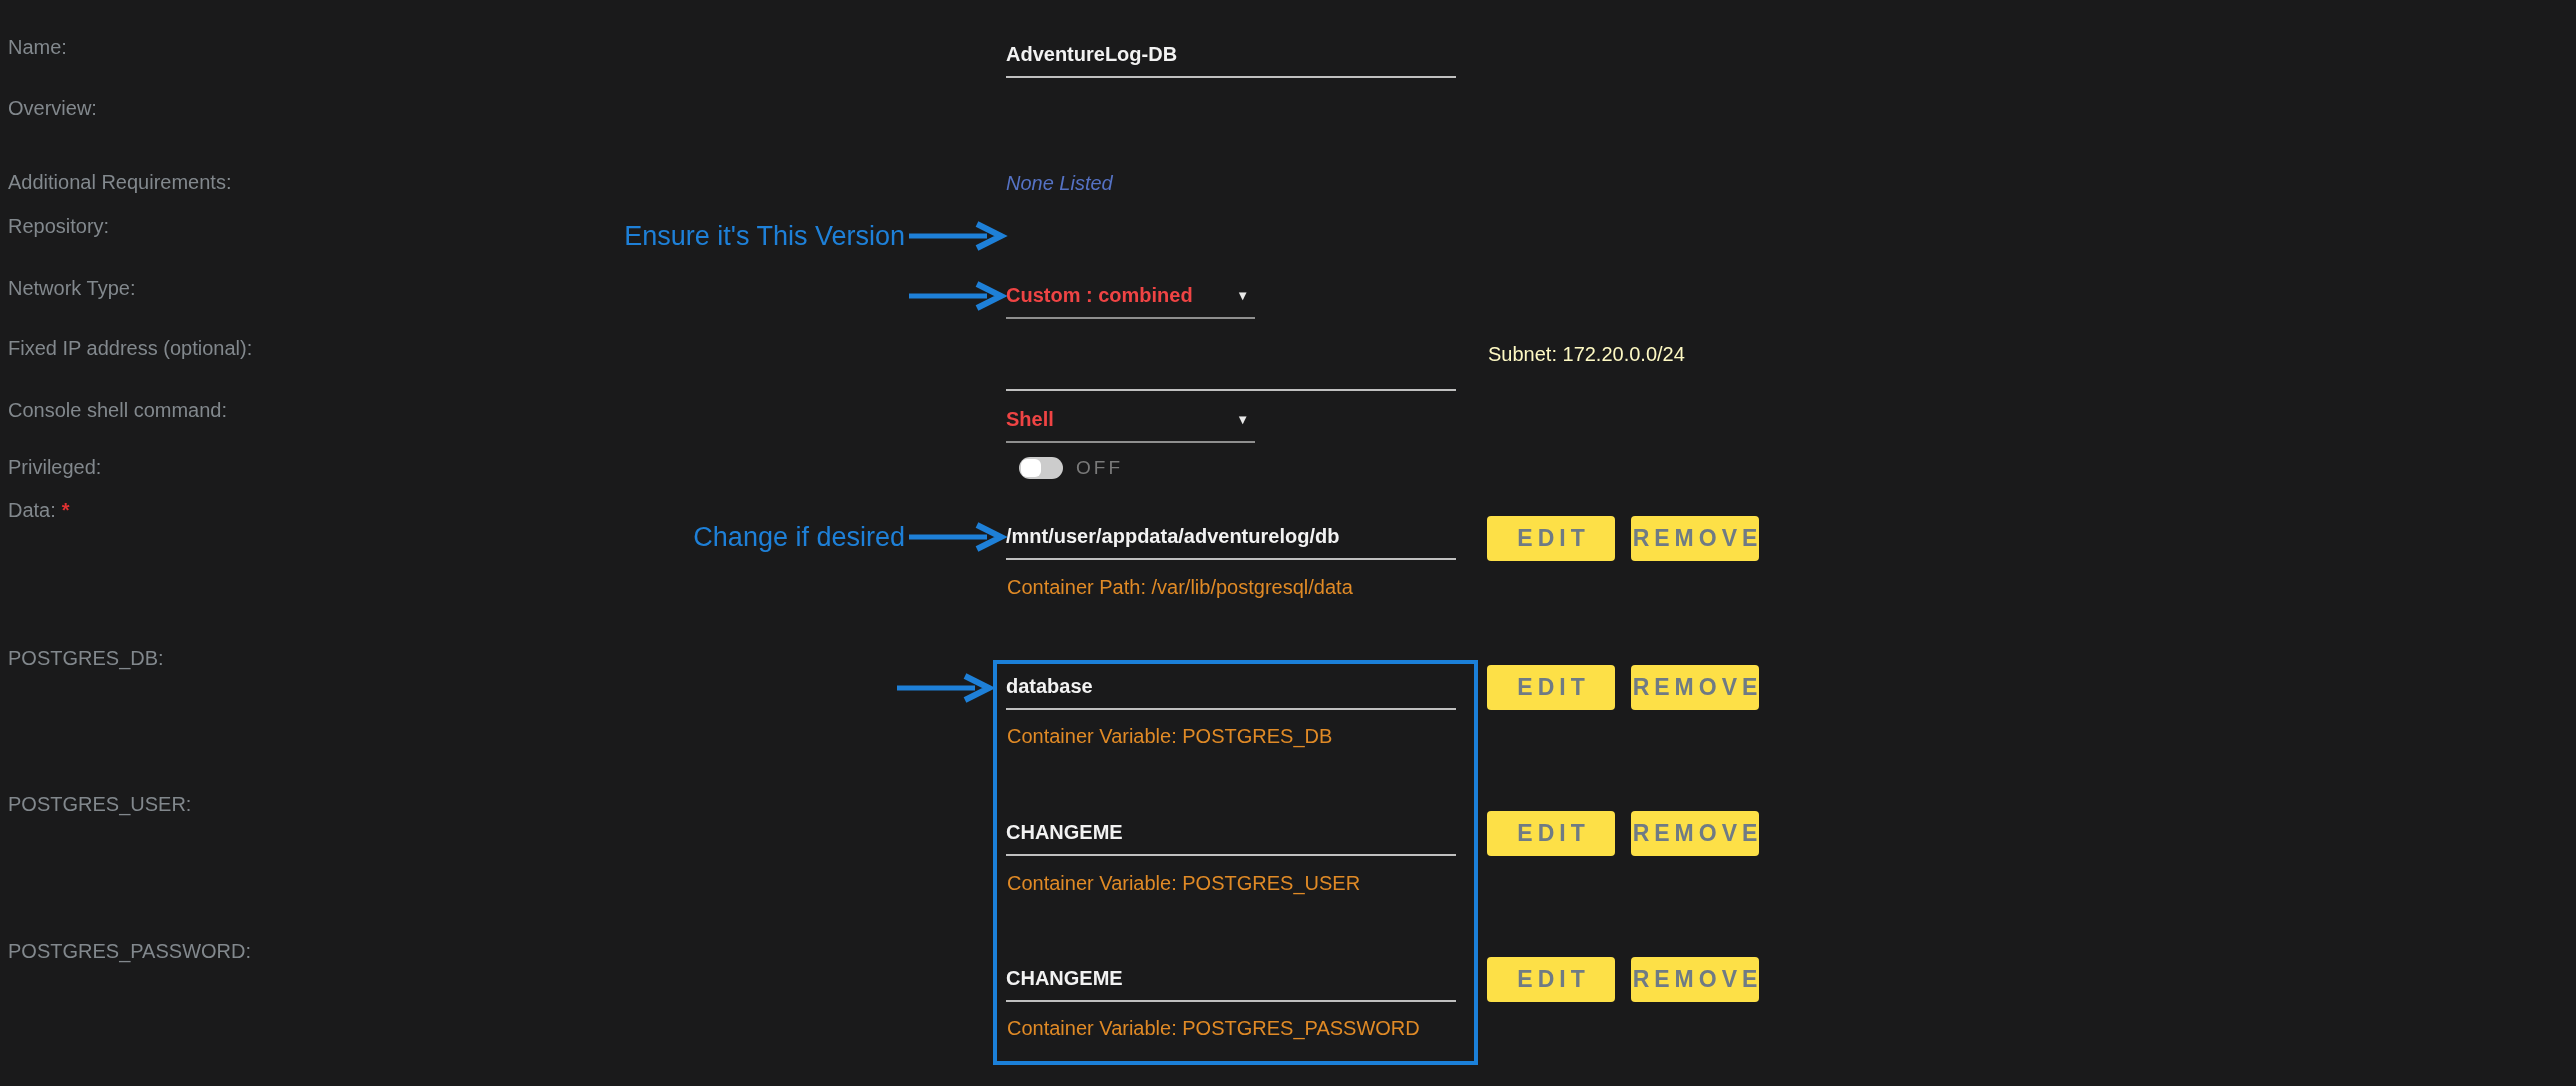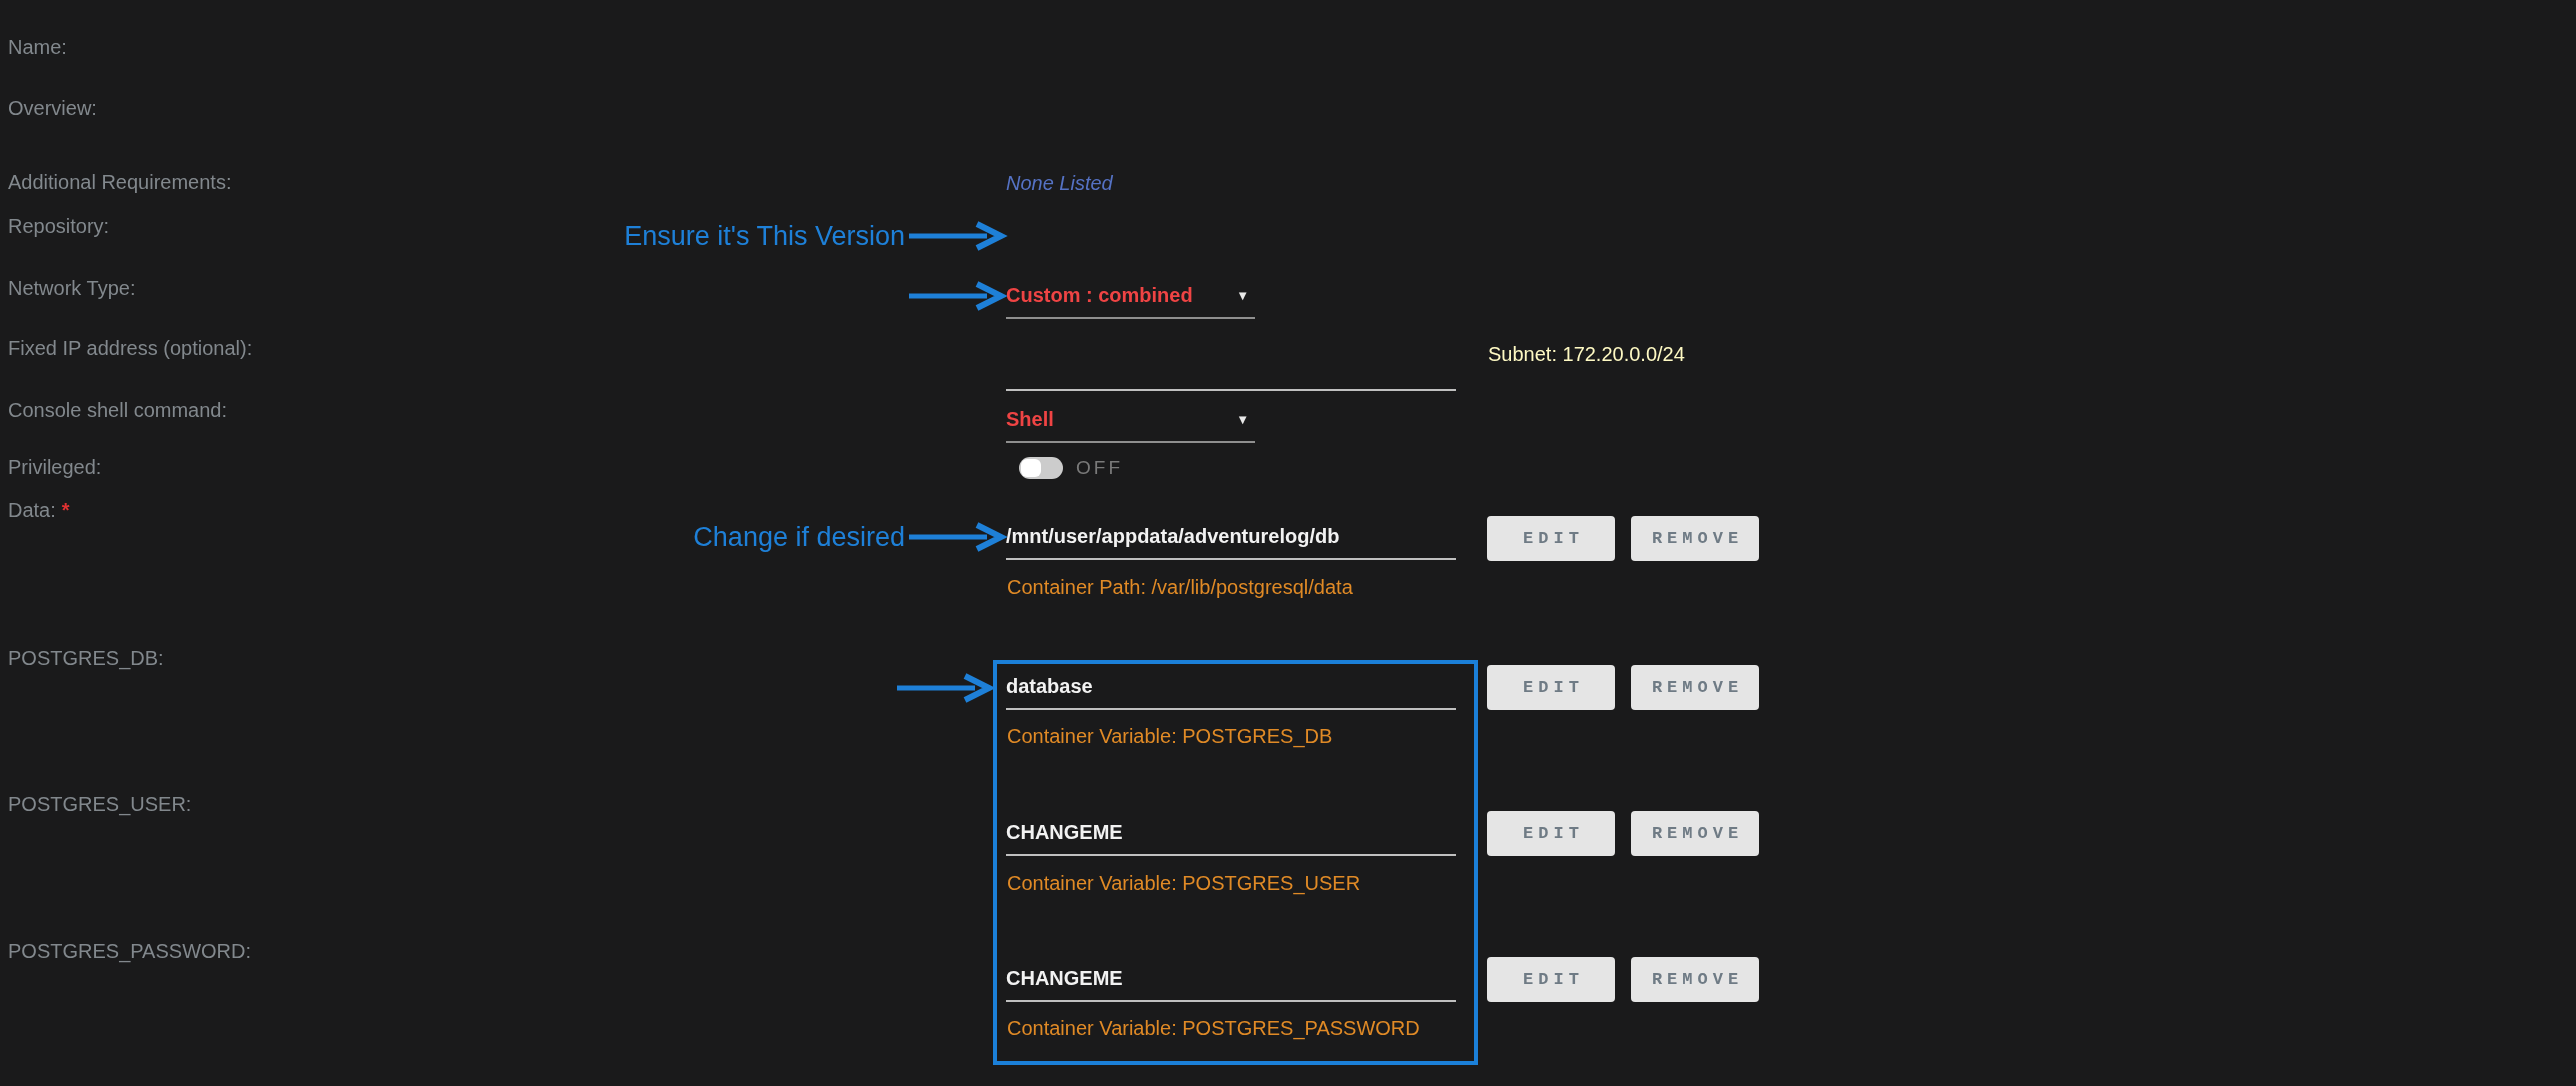--- a/index.html
+++ b/index.html
@@ -14,23 +14,23 @@
           display:flex;align-items:center;justify-content:space-between;cursor:pointer;}
   .select .val{color:#ef4444;font-size:20px;font-weight:600;white-space:nowrap;}
   .select .caret{color:#e8e8e8;font-size:13px;margin-right:6px;}
   .overview{position:absolute;left:1006px;top:96px;width:1563px;font-size:19px;color:#4a6fc0;white-space:nowrap;}
   .none-listed{position:absolute;left:1006px;top:172px;font-size:20px;font-style:italic;color:#5572c4;}
   .subnet{position:absolute;left:1488px;top:343px;font-size:20px;color:#fef9c3;}
   .note{position:absolute;left:1007px;font-size:20px;color:#e08a26;white-space:nowrap;}
   .ann{position:absolute;font-size:27px;color:#1e80d8;white-space:nowrap;}
   .arrow{position:absolute;}
   .arrow line,.arrow path{stroke:#1e80d8;}
-  .btn{position:absolute;width:128px;height:45px;background:#e5e5e5;border-radius:4px;
+  .btn{position:absolute;width:128px;height:45px;background:#fde047;border-radius:4px;
        display:flex;align-items:center;justify-content:center;cursor:pointer;
-       font-family:Liberation Mono, monospace;font-size:17px;letter-spacing:5px;
+       font-family:Liberation Sans, sans-serif;font-size:23px;letter-spacing:5px;
        padding-left:5px;box-sizing:border-box;color:#6f7b85;font-weight:bold;}
   .btn.edit{left:1487px;}
   .btn.remove{left:1631px;}
   .highlight-box{position:absolute;left:993px;top:660px;width:485px;height:405px;
        border:4px solid #1b80d9;box-sizing:border-box;pointer-events:none;}
   .toggle{position:absolute;left:1019px;top:457px;width:44px;height:22px;background:#cccccc;
        border-radius:11px;cursor:pointer;}
   .toggle .knob{position:absolute;left:2px;top:2px;width:20px;height:18px;background:#ffffff;border-radius:6px;}
   .toggle-state{position:absolute;left:1076px;top:457px;font-size:19px;letter-spacing:3px;color:#7a7a7a;}
 </style>
@@ -47,20 +47,21 @@
   <div class="label" style="top:337px">Fixed IP address (optional):</div>
   <div class="label" style="top:399px">Console shell command:</div>
   <div class="label" style="top:456px">Privileged:</div>
   <div class="label" style="top:499px">
     <span>Data:</span><span class="req">*</span>
   </div>
   <div class="label" style="top:647px">POSTGRES_DB:</div>
   <div class="label" style="top:793px">POSTGRES_USER:</div>
   <div class="label" style="top:940px">POSTGRES_PASSWORD:</div>
 
+  <input class="tinput" style="top: 32px;" value="AdventureLog-DB">
 
 
   <div class="none-listed">None Listed</div>
 
   <div class="ann" style="top:221px;right:1671px">Ensure it's This Version</div>
   <svg class="arrow" style="left:907px;top:220px" width="102" height="32" viewBox="0 0 102 32">
     <line x1="2" y1="16" x2="80" y2="16" stroke-width="5"></line>
     <path d="M70 4 L94 16 L70 28" fill="none" stroke-width="6"></path>
   </svg>
 

